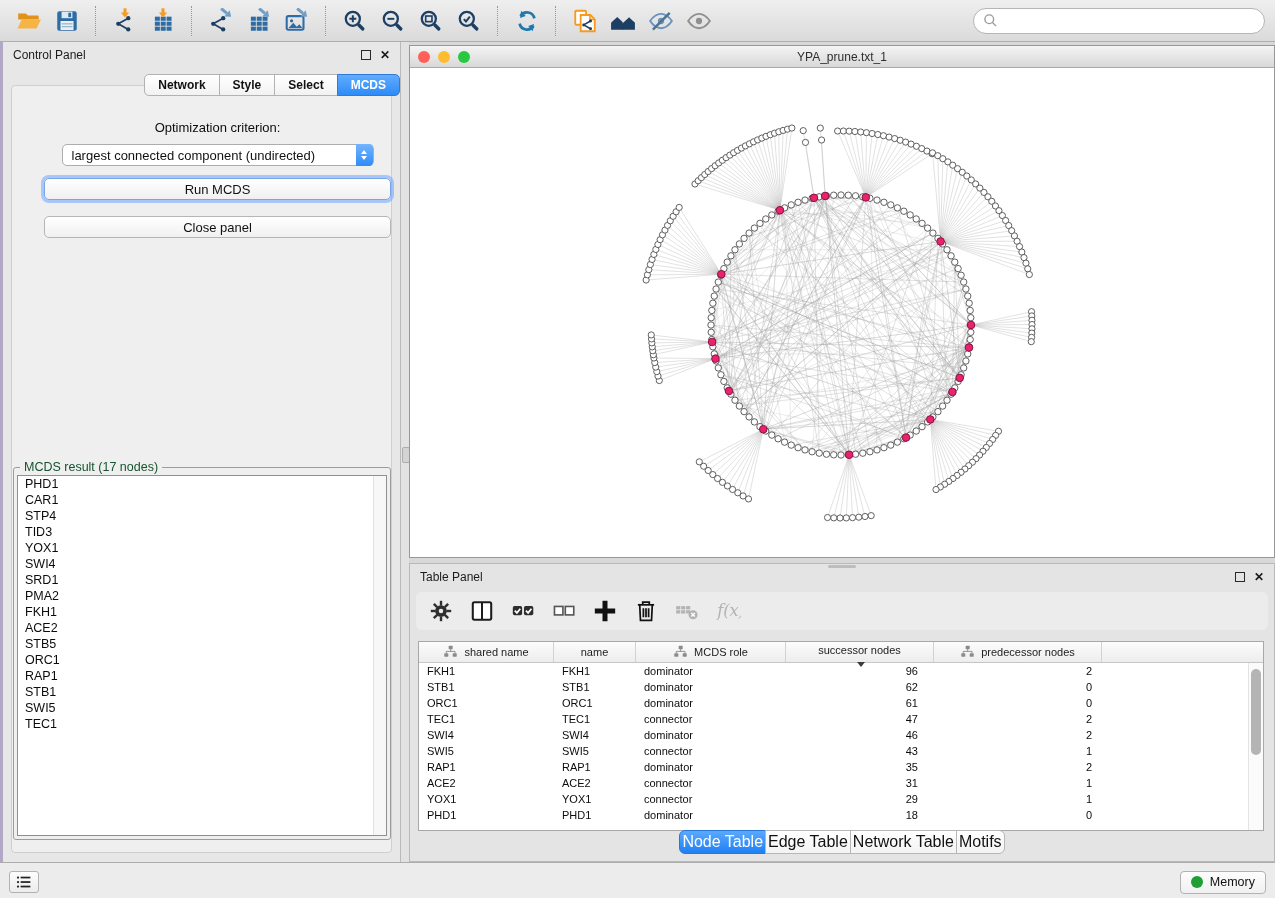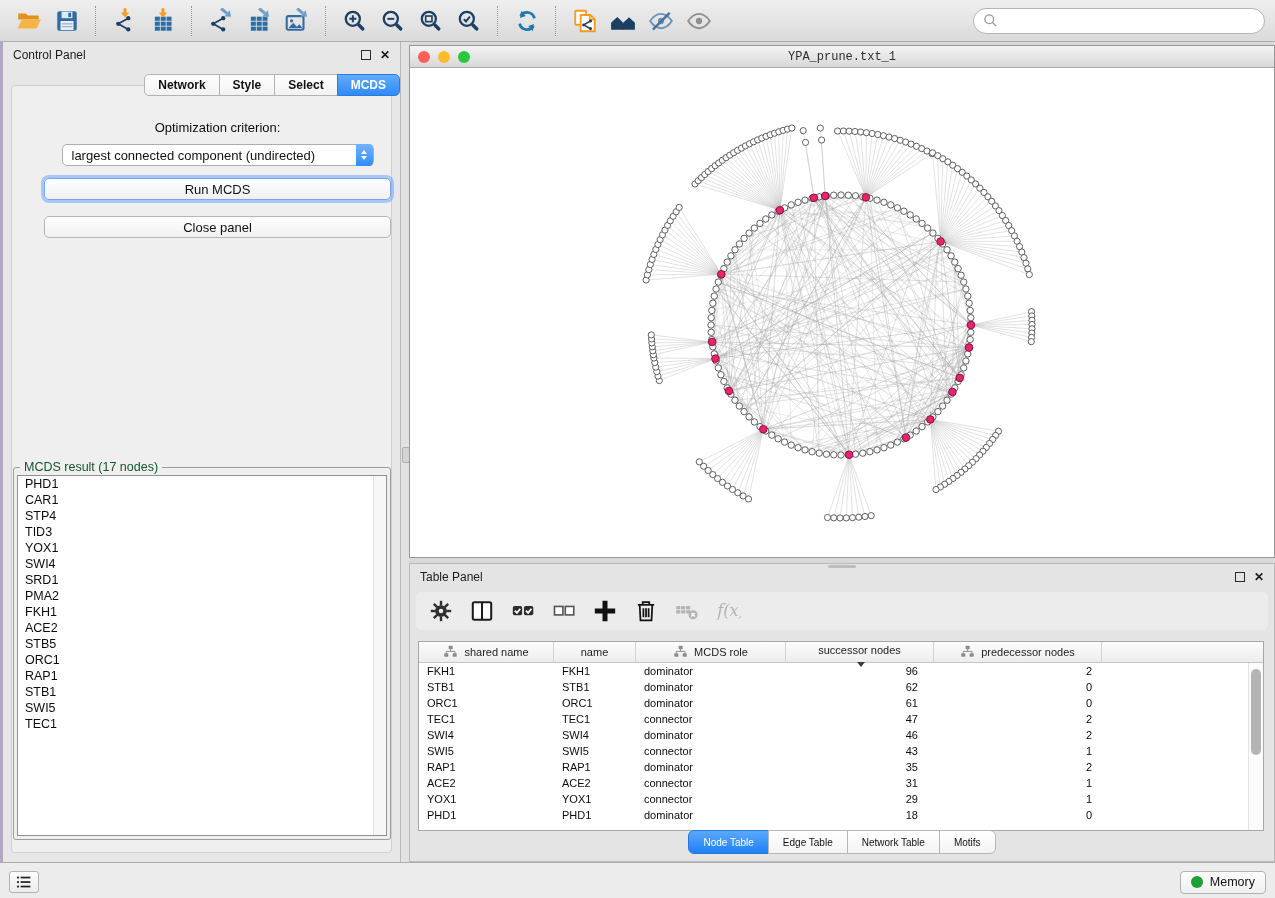--- a/index.html
+++ b/index.html
@@ -58,21 +58,21 @@
   .v-splitter .grip{position:absolute;left:0.5px;top:405px;width:6px;height:14px;background:#d3d3d3;
                     border:1px solid #adadad;border-radius:2px;}
   .right-bg{position:absolute;left:409px;top:42px;width:866px;height:820px;background:#d8d8d8;}
   
   .network-window{position:absolute;left:409px;top:45px;width:866px;height:513px;background:#fff;
                   border:1px solid #979797;box-sizing:border-box;}
   .nw-titlebar{height:21px;background:linear-gradient(#f4f4f4,#d8d8d8);border-bottom:1px solid #a9a9a9;
                display:flex;align-items:center;padding:0 8px;position:relative;}
   .traffic{display:flex;gap:8px;z-index:2;}
   .light{width:12px;height:12px;border-radius:50%;display:inline-block;}
-  .nw-title{position:absolute;left:0;right:0;text-align:center;font-size:12px;color:#2e2e2e;font-family:Liberation Mono, monospace;}
+  .nw-title{position:absolute;left:0;right:0;text-align:center;font-size:12px;color:#2e2e2e;}
   
   .table-panel{position:absolute;left:409px;top:563px;width:866px;height:299px;background:#e4e4e4;
                border:1px solid #b9b9b9;box-sizing:border-box;}
   .tp-grip{position:absolute;left:50%;top:1px;width:28px;height:3px;margin-left:-14px;background:#bdbdbd;border-radius:2px;}
   .tp-toolbar{height:38px;margin:2px 6px 0;background:#ececec;border-radius:6px;display:flex;
               align-items:center;padding:0 12px;gap:15px;}
   .tp-btn{width:26px;height:26px;border:none;background:transparent;display:flex;align-items:center;
           justify-content:center;padding:0;}
   .tbl-wrap{position:absolute;left:8px;right:10px;top:77px;height:188px;background:#fff;
             border:1px solid #a8a8a8;overflow:hidden;}
@@ -81,22 +81,22 @@
       border-right:1px solid #d2d2d2;box-sizing:border-box;height:100%;}
   .th.fill{flex:1;border-right:none;}
   .sort-arrow{width:0;height:0;border-left:4px solid transparent;border-right:4px solid transparent;
               border-top:5px solid #3c3c3c;margin-left:2px;}
   .tr{height:16px;display:flex;align-items:center;}
   .td{font-size:11px;color:#0c0c0c;box-sizing:border-box;padding-left:8px;white-space:nowrap;}
   .td.num{text-align:right;padding-left:0;}
   .tbl-scroll{position:absolute;right:0;top:21px;bottom:0;width:14px;background:#fbfbfb;border-left:1px solid #e3e3e3;}
   .tbl-scroll .thumb{position:absolute;left:2px;right:2px;top:6px;height:86px;background:#b4b4b4;border-radius:5px;}
   .tbl-tabs{position:absolute;left:0;right:0;bottom:7px;display:flex;justify-content:center;}
-  .tbl-tab{height:22px;padding:0 14px;background:linear-gradient(#fff,#f3f3f3);border:1px solid #b7b7b7;
-           margin-left:-1px;font-size:10px;display:flex;align-items:center;color:#111;}
+  .tbl-tab{height:22px;padding:0 2px;background:linear-gradient(#fff,#f3f3f3);border:1px solid #b7b7b7;
+           margin-left:-1px;font-size:16px;display:flex;align-items:center;color:#111;}
   .tbl-tab:first-child{border-radius:6px 0 0 6px;margin-left:0;}
   .tbl-tab:last-child{border-radius:0 6px 6px 0;}
   .tbl-tab.active{background:linear-gradient(#5aa9fe,#1f80f4);border-color:#2678d8;color:#fff;}
   
   .status-bar{position:absolute;left:0;top:862px;width:1275px;height:39px;box-sizing:border-box;
               background:#ececec;border-top:1px solid #adadad;display:flex;align-items:center;padding:0 9px;}
   .list-btn{width:30px;height:22px;background:linear-gradient(#fdfdfd,#ececec);border:1px solid #b2b2b2;
             border-radius:3px;display:flex;align-items:center;justify-content:center;padding:0;}
   .memory-btn{margin-left:auto;height:23px;padding:0 10px;background:linear-gradient(#fdfdfd,#f0f0f0);
               border:1px solid #b2b2b2;border-radius:4px;display:flex;align-items:center;gap:7px;

